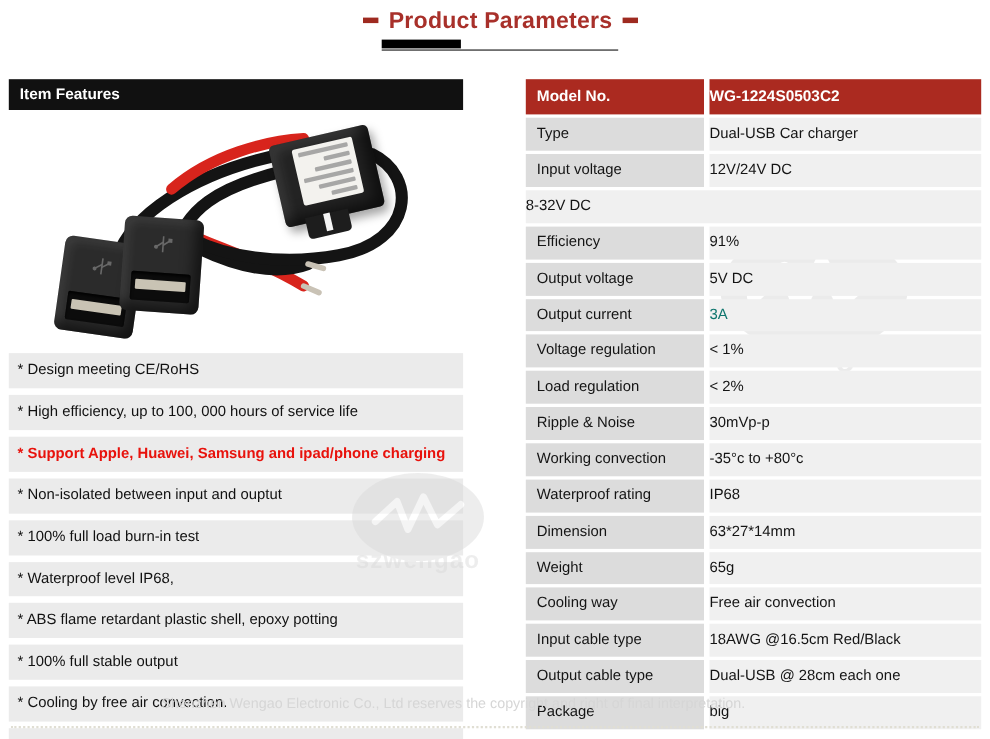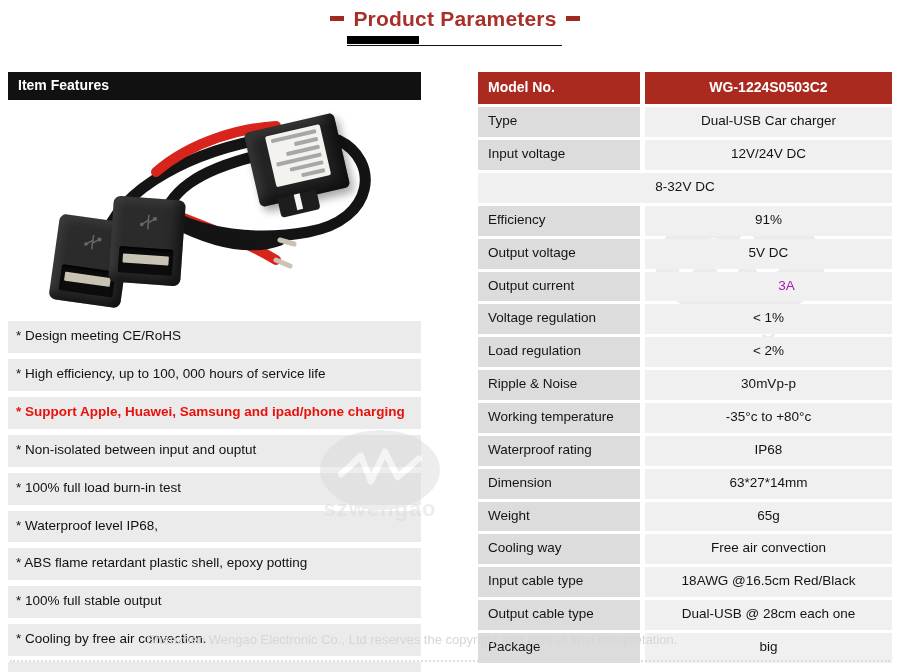--- a/index.html
+++ b/index.html
@@ -65,27 +65,27 @@
   .hl-red{color:#e8120c;font-weight:bold;}
 
   
   .spec{position:absolute;left:478px;top:72px;width:414px;}
   .spec-row{display:flex;gap:5px;margin-bottom:3px;}
   .spec-key{
     width:162px;background:#dcdcdc;color:#141414;font-size:13.5px;
     padding:7px 0 8px 10px;line-height:1.1;box-sizing:border-box;white-space:nowrap;
   }
   .spec-val{
-    flex:1;background:#f0f0f0;color:#141414;font-size:13.5px;text-align:center;
+    flex:1;background:#f0f0f0;color:#141414;font-size:13.5px;
     padding:7px 0 8px 0;line-height:1.1;box-sizing:border-box;white-space:nowrap;
   }
   .spec-row.head .spec-key,.spec-row.head .spec-val{
     background:#ab2a20;color:#ffffff;font-weight:bold;font-size:14px;padding-top:8px;padding-bottom:9px;
   }
-  .spec-val.red{color:#a21caf;padding-left:36px;}
+  .spec-val.red{color:#0f766e;}
 
   
   .wm{position:absolute;pointer-events:none;user-select:none;opacity:.5;}
   .wm .mark{position:relative;width:170px;height:112px;}
   .wm .oval{position:absolute;inset:0;background:#d9d9d9;border-radius:50%;}
   .wm .txt{
     text-align:center;font-size:30px;color:#d9d9d9;font-weight:bold;letter-spacing:1px;
     font-family:"Liberation Sans",sans-serif;margin-top:-14px;
   }
   .wm-right{left:655px;top:208px;}
@@ -243,21 +243,21 @@
     </div>
   <div class="spec-row">
       <div class="spec-key">Load regulation</div>
       <div class="spec-val">&lt; 2%</div>
     </div>
   <div class="spec-row">
       <div class="spec-key">Ripple &amp; Noise</div>
       <div class="spec-val">30mVp-p</div>
     </div>
   <div class="spec-row">
-      <div class="spec-key">Working temperature</div>
+      <div class="spec-key">Working convection</div>
       <div class="spec-val">-35°c to +80°c</div>
     </div>
   <div class="spec-row">
       <div class="spec-key">Waterproof rating</div>
       <div class="spec-val">IP68</div>
     </div>
   <div class="spec-row">
       <div class="spec-key">Dimension</div>
       <div class="spec-val">63*27*14mm</div>
     </div>

